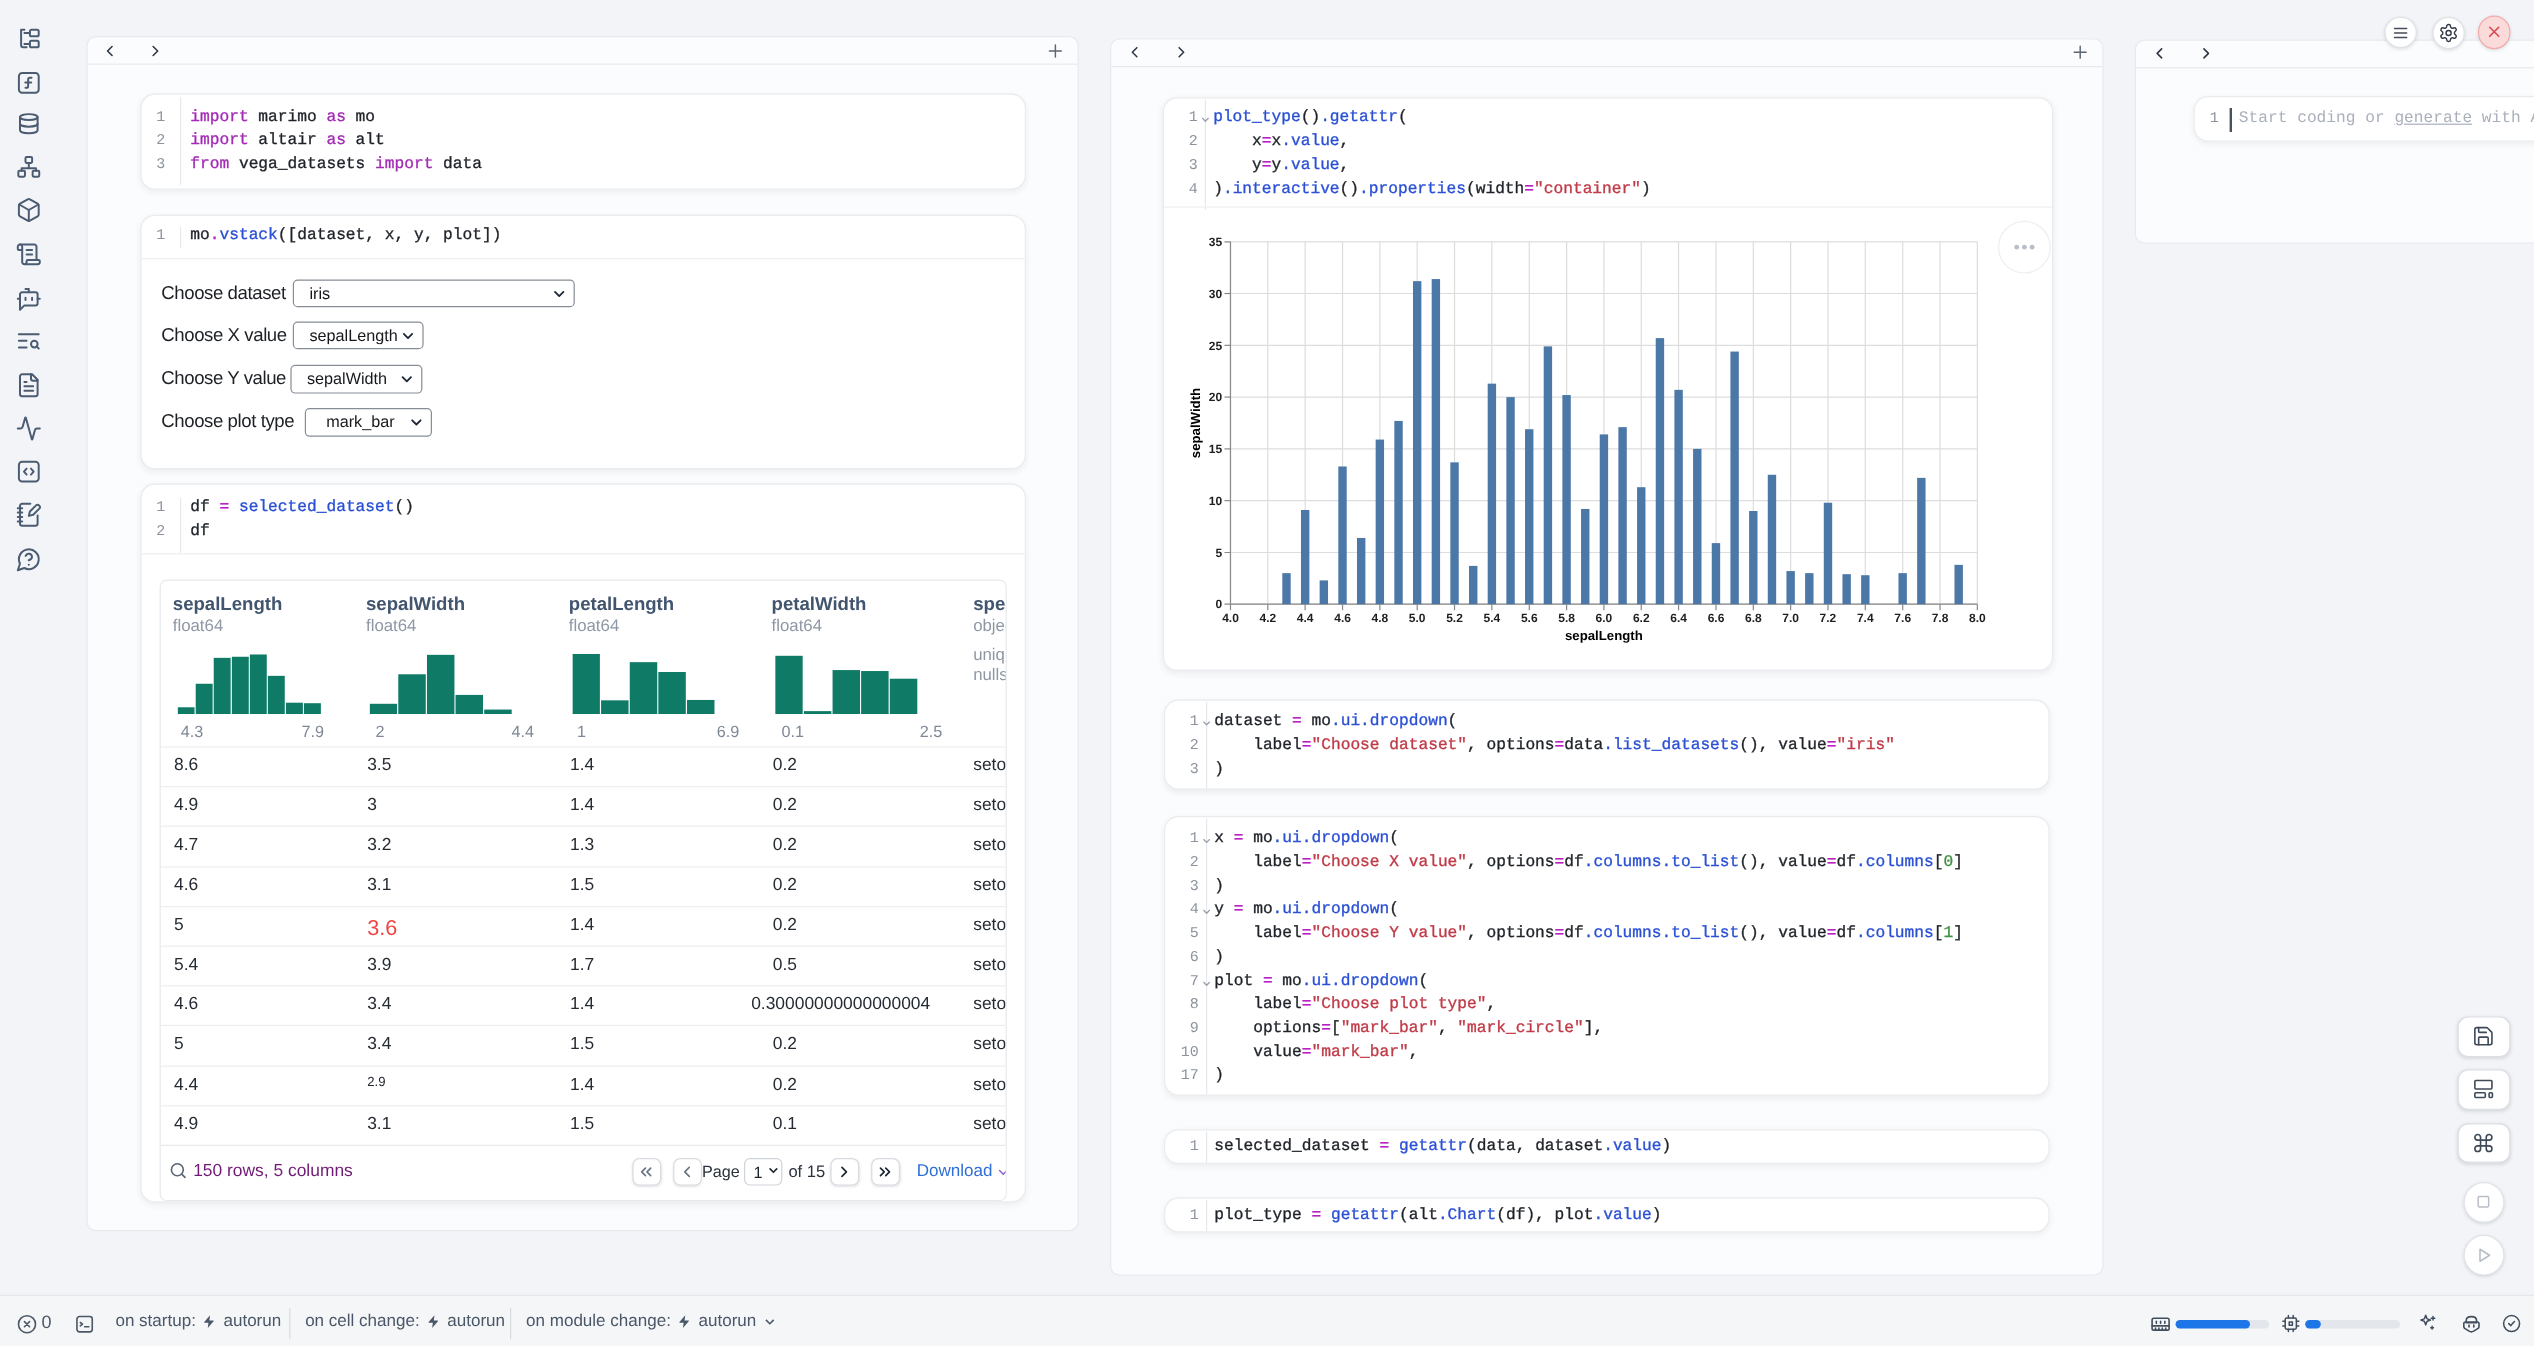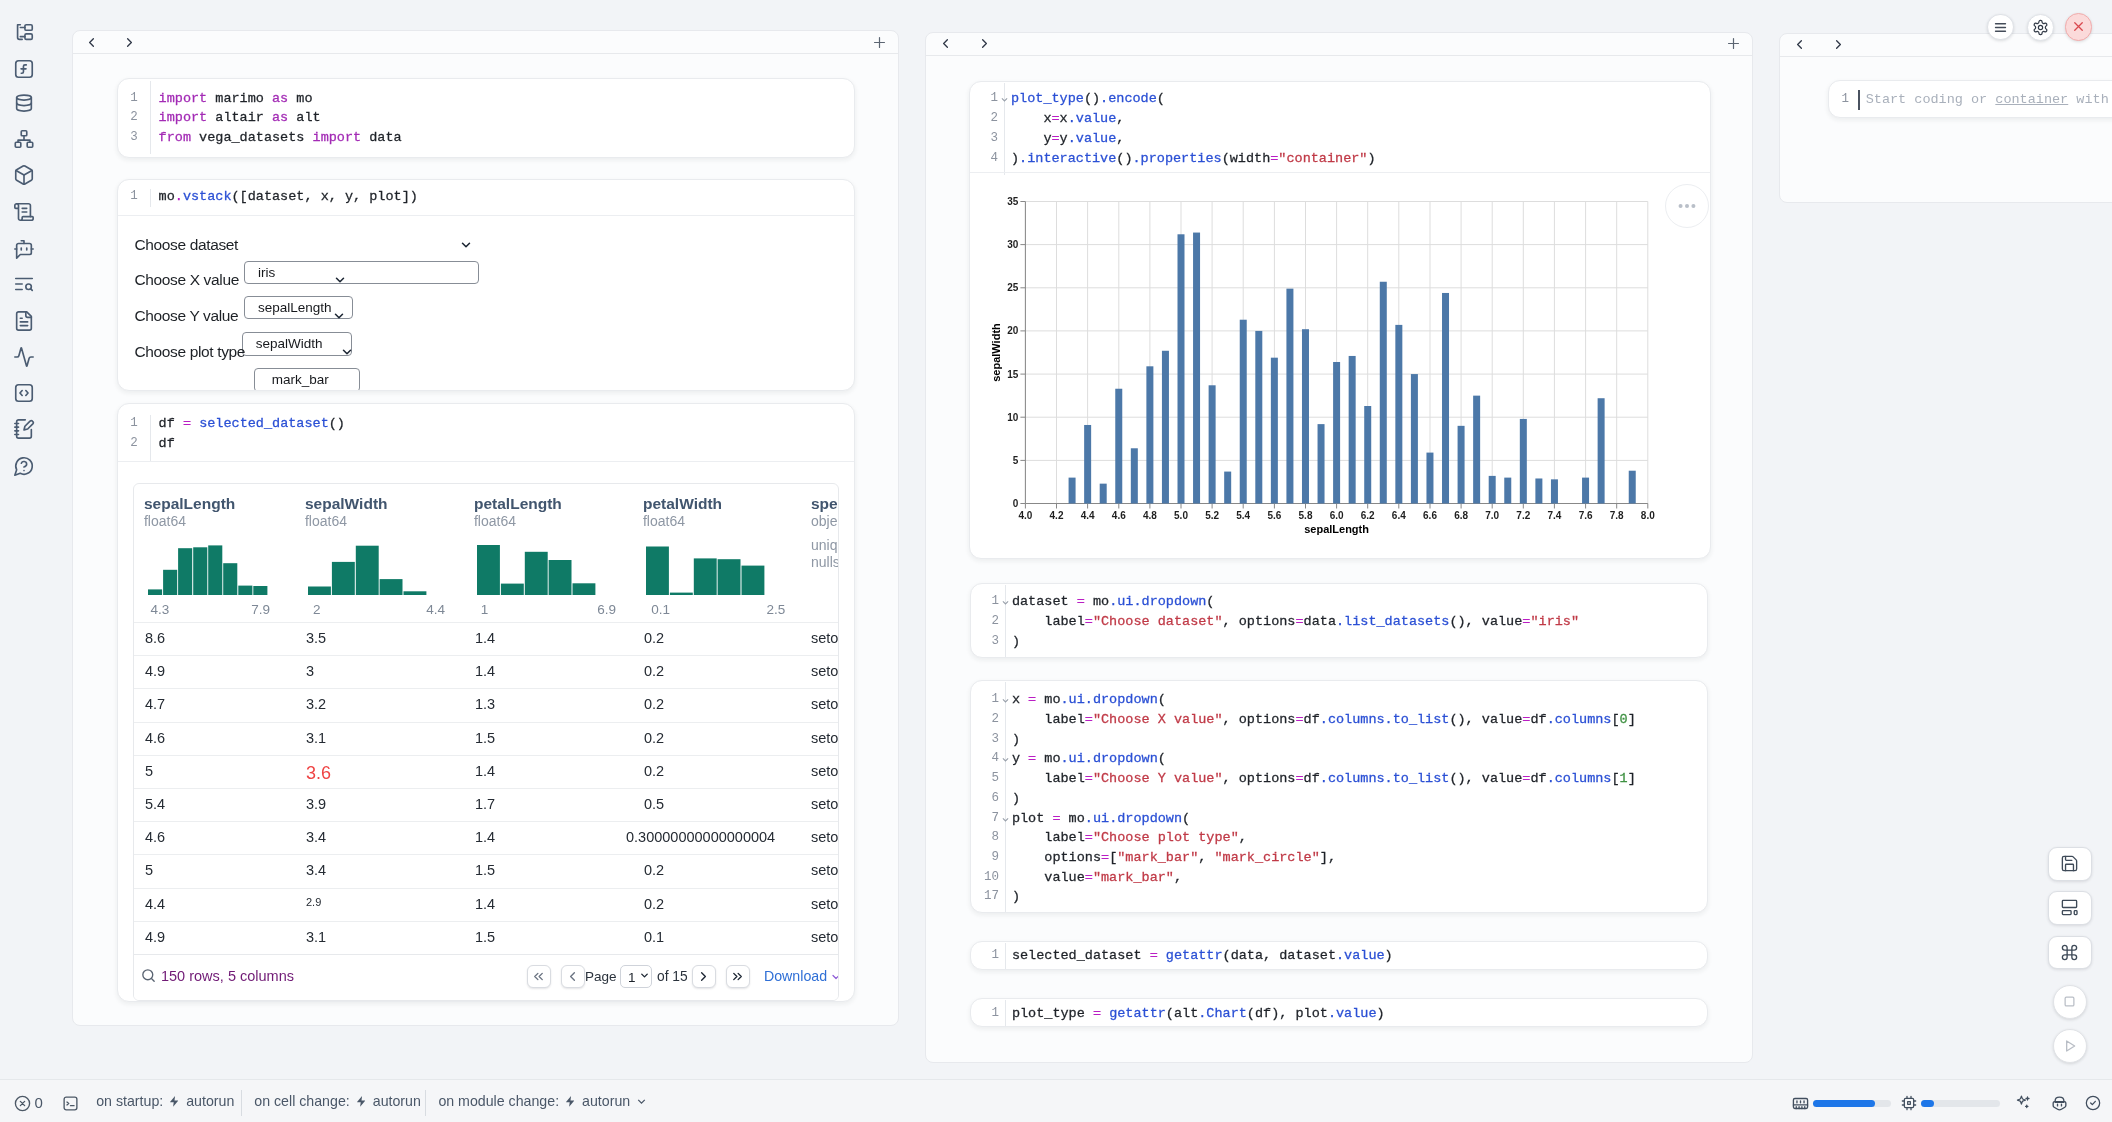--- a/index.html
+++ b/index.html
@@ -11,21 +11,21 @@
         box-shadow:0 2px 5px rgba(30,37,46,0.07); }
 .code { font-family:"Liberation Mono", monospace; font-size:13.5px; white-space:pre; color:#1f2329; -webkit-text-stroke:0.28px currentColor; }
 .cline { position:absolute; height:19.7px; line-height:19.7px; }
 .lnum { position:absolute; text-align:right; color:#8c939f; font-family:"Liberation Mono", monospace; font-size:12.5px; height:19.7px; line-height:19.7px; }
 .grule { position:absolute; width:1px; background:#e5e8ec; }
 .osep { position:absolute; left:0; right:0; height:1px; background:#eceef1; }
 .k { color:#a32bb5; } .f { color:#2b50d5; } .s { color:#c03a47; } .n { color:#3f9142; } .e { color:#bb1fc4; }
 .uilabel { position:absolute; letter-spacing:-0.35px; font-size:15.5px; color:#1d2126; height:24px; line-height:24px; }
 select.mo { position:absolute; -webkit-appearance:none; appearance:none; background:#fff;
   border:1px solid #878d96; border-radius:4px; font-family:"Liberation Sans",sans-serif;
-  font-size:13.5px; color:#16181c; padding-left:12px;margin-top:28px; }
+  font-size:13.5px; color:#16181c; padding-left:12px; }
 .selarrow { position:absolute; pointer-events:none; }
 .hbtn { position:absolute; background:#fff; border:1px solid #d9dce1; border-radius:6px;
   box-shadow:0 1px 2px rgba(30,37,46,.12); display:flex; align-items:center; justify-content:center; }
 .circbtn { position:absolute; background:#fff; border:1px solid #dfe2e7; border-radius:50%;
   box-shadow:0 1px 3px rgba(30,37,46,.14); display:flex; align-items:center; justify-content:center; }
 .sqbtn { position:absolute; background:#fff; border:1px solid #dcdfe4; border-radius:9px;
   box-shadow:0 1px 3px rgba(30,37,46,.12); display:flex; align-items:center; justify-content:center; }
 .statustxt { color:#4a5768; font-size:15px; }
 </style></head>
 <body>
@@ -318,21 +318,21 @@
         </svg>
       </div>
     </div>
   </div>
 <div class="cell" style="left:969.1px;top:80.5px;width:741.6px;height:478.1px">
     <div class="grule" style="left:33.6px;top:1.0px;height:92.8px"></div>
     <div class="lnum" style="left:0;width:28.0px;top:7.9px">1</div>
     <svg class="abs" style="left:29.5px;top:13.9px" width="9" height="9" viewBox="0 0 24 24" fill="none" stroke="#9aa1ab" stroke-width="3">
       <path d="m5 9 7 7 7-7"></path>
     </svg>
-    <div class="cline code" style="left:40.9px;top:7.9px"><span class="f">plot_type</span>()<span class="f">.encode</span>(</div>
+    <div class="cline code" style="left:40.9px;top:7.9px"><span class="f">plot_type</span>()<span class="f">.getattr</span>(</div>
     <div class="lnum" style="left:0;width:28.0px;top:27.6px">2</div>
     <div class="cline code" style="left:40.9px;top:27.6px">    x<span class="e">=</span>x<span class="f">.value</span>,</div>
     <div class="lnum" style="left:0;width:28.0px;top:47.3px">3</div>
     <div class="cline code" style="left:40.9px;top:47.3px">    y<span class="e">=</span>y<span class="f">.value</span>,</div>
     <div class="lnum" style="left:0;width:28.0px;top:67.0px">4</div>
     <div class="cline code" style="left:40.9px;top:67.0px">)<span class="f">.interactive</span>()<span class="f">.properties</span>(width<span class="e">=</span><span class="s">"container"</span>)</div>
     <div class="osep" style="top:90.0px"></div>
   </div>
 <svg class="abs" style="left:960px;top:171px" width="753" height="380" font-family="Liberation Sans, sans-serif">
     <line x1="65.4" y1="30.5" x2="65.4" y2="332.5" stroke="#ddd" stroke-width="1"></line>
@@ -521,21 +521,21 @@
     <div class="cline code" style="left:40.9px;top:4.3px">selected_dataset <span class="e">=</span> <span class="f">getattr</span>(data, dataset<span class="f">.value</span>)</div>
   </div>
 <div class="cell" style="left:970.0px;top:998.3px;width:738.0px;height:29.1px">
     <div class="grule" style="left:33.6px;top:1.0px;height:33.7px"></div>
     <div class="lnum" style="left:0;width:28.0px;top:4.3px">1</div>
     <div class="cline code" style="left:40.9px;top:4.3px">plot_type <span class="e">=</span> <span class="f">getattr</span>(alt<span class="f">.Chart</span>(df), plot<span class="f">.value</span>)</div>
   </div>
 <div class="cell" style="left:1828px;top:79.8px;width:738px;height:38.3px">
     <div class="lnum" style="left:0;width:20px;top:9.2px">1</div>
     <div class="abs" style="left:29.4px;top:9.2px;width:1.5px;height:19.7px;background:#4a5260"></div>
-    <div class="cline code" style="left:36.7px;top:9.2px;color:#a9b0bb;-webkit-text-stroke:0">Start coding or <span style="text-decoration:underline">container</span> with AI</div>
+    <div class="cline code" style="left:36.7px;top:9.2px;color:#a9b0bb;-webkit-text-stroke:0">Start coding or <span style="text-decoration:underline">generate</span> with AI</div>
   </div>
 <div class="circbtn" style="left:1987.4px;top:14.1px;width:26.4px;height:26.4px">
     <svg class="abs" style="margin:0" width="15" height="15" viewBox="0 0 24 24" fill="none" stroke="#444c59" stroke-width="2.10" stroke-linecap="round" stroke-linejoin="round">
       <path d="M4 6h16M4 12h16M4 18h16"></path>
     </svg>
   </div>
 <div class="circbtn" style="left:2026.5px;top:13.5px;width:27px;height:27px">
     <svg class="abs" style="margin:0" width="17" height="17" viewBox="0 0 24 24" fill="none" stroke="#323a47" stroke-width="1.70" stroke-linecap="round" stroke-linejoin="round">
       <path d="M12.22 2h-.44a2 2 0 0 0-2 2v.18a2 2 0 0 1-1 1.73l-.43.25a2 2 0 0 1-2 0l-.15-.08a2 2 0 0 0-2.73.73l-.22.38a2 2 0 0 0 .73 2.73l.15.1a2 2 0 0 1 1 1.72v.51a2 2 0 0 1-1 1.74l-.15.09a2 2 0 0 0-.73 2.73l.22.38a2 2 0 0 0 2.73.73l.15-.08a2 2 0 0 1 2 0l.43.25a2 2 0 0 1 1 1.73V20a2 2 0 0 0 2 2h.44a2 2 0 0 0 2-2v-.18a2 2 0 0 1 1-1.73l.43-.25a2 2 0 0 1 2 0l.15.08a2 2 0 0 0 2.73-.73l.22-.39a2 2 0 0 0-.73-2.73l-.15-.08a2 2 0 0 1-1-1.74v-.5a2 2 0 0 1 1-1.74l.15-.09a2 2 0 0 0 .73-2.73l-.22-.38a2 2 0 0 0-2.73-.73l-.15.08a2 2 0 0 1-2 0l-.43-.25a2 2 0 0 1-1-1.73V4a2 2 0 0 0-2-2z"></path>
       <circle cx="12" cy="12" r="3"></circle>

